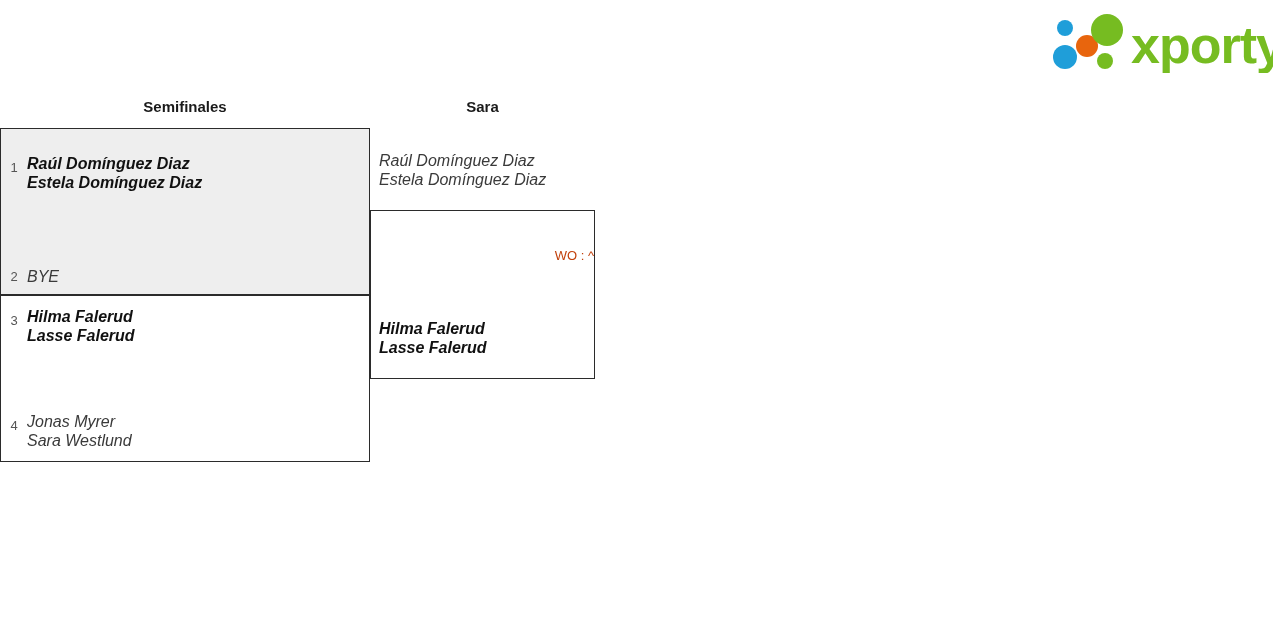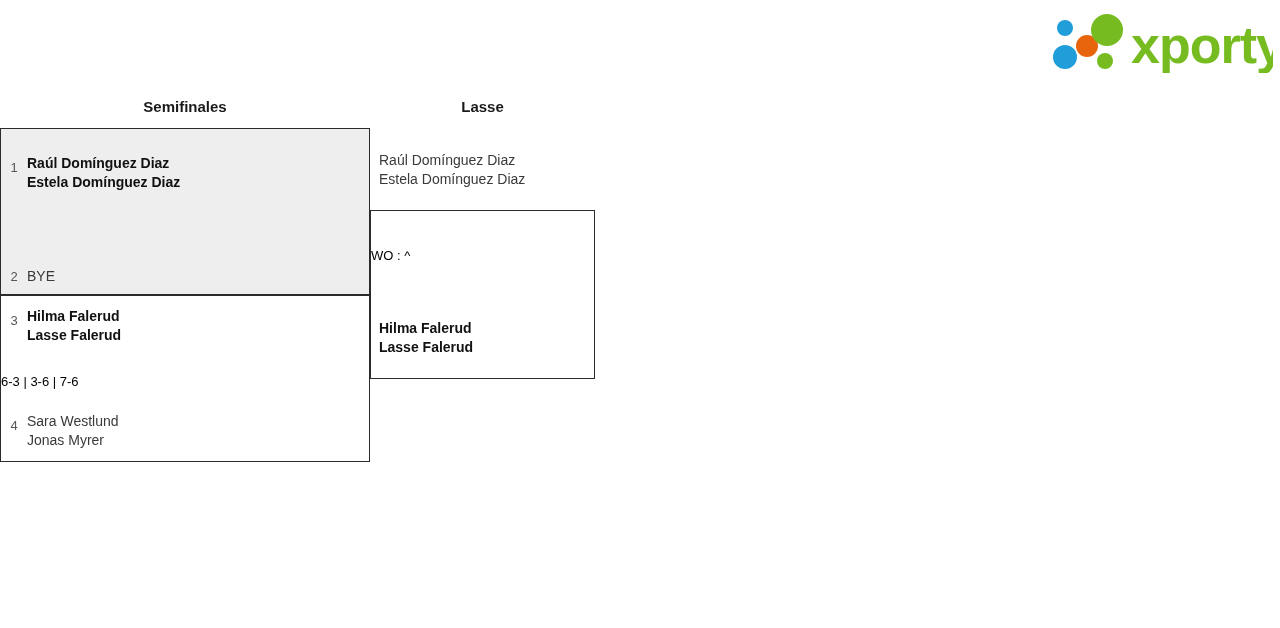--- a/index.html
+++ b/index.html
@@ -92,36 +92,37 @@
     width: 26px;
     flex: 0 0 26px;
     text-align: center;
     font-size: 13px;
     color: #555555;
     line-height: 17px;
     padding-top: 9px;
   }
   .players {
     flex: 1 1 auto;
-    font-size: 14px;
+    font-size: 16px;
     line-height: 19px;
     color: #3a3a3a;
     padding-top: 4px;
+    font-style: italic;
   }
   .players .pname { display: block; white-space: nowrap; }
   .team.winner .players { color: #111111; font-weight: bold; }
   .team.single .players { padding-top: 9px; line-height: 17px; }
 
   .score {
     position: absolute;
     left: 0;
     width: 100%;
-    text-align: left;
+    text-align: right;
     font-size: 13px;
-    color: #000000;
+    color: #c2410c;
     line-height: 17px;
   }
 
   
   #match-sf-1 { left: 0px; top: 128px; width: 370px; height: 167px; }
   #match-sf-1 .team-top    { top: 21px; }
   #match-sf-1 .team-bottom { top: 130px; }
 
   
   #match-sf-2 { left: 0px; top: 295px; width: 370px; height: 167px; }
@@ -153,21 +154,21 @@
       </g>
       <text x="84" y="50" font-family="Liberation Sans, sans-serif" font-size="52" font-weight="bold" letter-spacing="-1" fill="#76bc21">xporty</text>
     </svg>
   </div>
 
 </div>
 
 <div id="bracket">
 
   <div class="round-header" id="round-header-0">Semifinales</div>
-  <div class="round-header" id="round-header-1">Lasse</div>
+  <div class="round-header" id="round-header-1">Sara</div>
 
   <div class="match shaded" id="match-sf-1">
     <div class="team team-top winner">
       <span class="seed">1</span>
       <span class="players">
         <span class="pname">Raúl Domínguez Diaz</span>
         <span class="pname">Estela Domínguez Diaz</span>
       </span>
     </div>
     <div class="team team-bottom single">
@@ -179,26 +180,25 @@
   </div>
 
   <div class="match" id="match-sf-2">
     <div class="team team-top winner">
       <span class="seed">3</span>
       <span class="players">
         <span class="pname">Hilma Falerud</span>
         <span class="pname">Lasse Falerud</span>
       </span>
     </div>
-    <div class="score">6-3 | 3-6 | 7-6</div>
     <div class="team team-bottom">
       <span class="seed">4</span>
       <span class="players">
+        <span class="pname">Jonas Myrer</span>
         <span class="pname">Sara Westlund</span>
-        <span class="pname">Jonas Myrer</span>
       </span>
     </div>
   </div>
 
   <div class="match" id="match-final">
     <div class="team team-top">
 
       <span class="players">
         <span class="pname">Raúl Domínguez Diaz</span>
         <span class="pname">Estela Domínguez Diaz</span>

